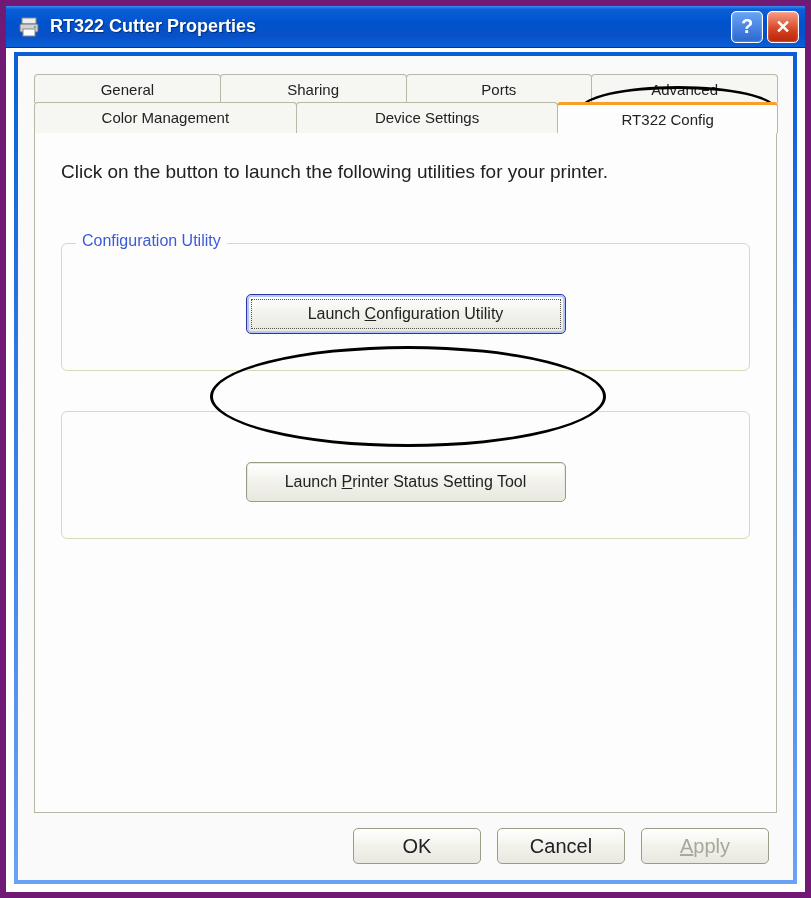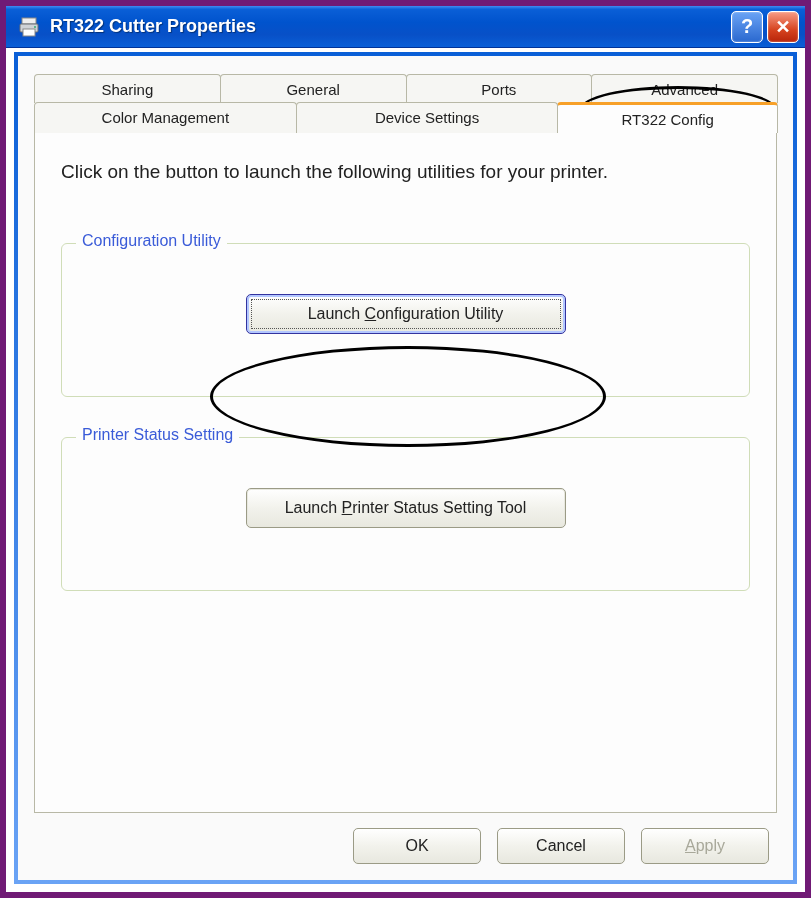--- a/index.html
+++ b/index.html
@@ -103,21 +103,21 @@
   }
   .instruction {
     font-size: 19px;
     color: #222;
     margin-bottom: 60px;
   }
   .groupbox {
     position: relative;
     border: 1px solid #d0ddb8;
     border-radius: 6px;
-    padding: 50px 20px 62px 20px;
+    padding: 50px 20px 36px 20px;
     margin-bottom: 40px;
     background: #fdfdfd;
   }
   .groupbox .legend {
     position: absolute;
     top: -12px; left: 14px;
     background: #fdfdfd;
     padding: 0 6px;
     color: #3a5bd8;
     font-size: 16px;
@@ -146,21 +146,21 @@
   .xp-button .ul { text-decoration: underline; }
   
   .button-bar {
     position: absolute;
     right: 24px; bottom: 16px;
     display: flex;
     gap: 16px;
   }
   .bb-btn {
     width: 128px; height: 36px;
-    font-family: inherit; font-size: 16px;
+    font-family: inherit; font-size: 20px;
     color: #222;
     background: linear-gradient(to bottom, #ffffff 0%, #f2f2ec 50%, #e8e8df 100%);
     border: 1px solid #9b9b86;
     border-radius: 5px;
     cursor: default;
   }
   .bb-btn.disabled { color: #a8a89a; }
   .bb-btn .ul { text-decoration: underline; }
   
   .annot {
@@ -192,43 +192,42 @@
     <div class="tb-btn tb-close">
       <span>✕</span>
     </div>
   </div>
 
   <div class="client">
     <div class="client-inner">
 
       <div class="tabs">
         <div class="tab-row row0">
+          <div class="tab">General</div>
           <div class="tab">Sharing</div>
-          <div class="tab">General</div>
           <div class="tab">Ports</div>
           <div class="tab">Advanced</div>
         </div>
         <div class="tab-row row1">
           <div class="tab" style="flex:1.2">Color Management</div>
           <div class="tab" style="flex:1.2">Device Settings</div>
           <div class="tab active" style="flex:1.0">RT322 Config</div>
         </div>
 
         <div class="tab-panel">
           <div class="instruction">Click on the button to launch the following utilities for your printer.</div>
 
           <div class="groupbox">
             <div class="legend">Configuration Utility</div>
             <button class="xp-button default-btn">
               <span>Launch </span><span class="ul">C</span><span>onfiguration Utility</span>
             </button>
           </div>
 
           <div class="groupbox">
-            <div class="legend">Printer Status Setting</div>
             <button class="xp-button">
               <span>Launch </span><span class="ul">P</span><span>rinter Status Setting Tool</span>
             </button>
           </div>
         </div>
       </div>
 
       <div class="button-bar">
         <button class="bb-btn">OK</button>
         <button class="bb-btn">Cancel</button>

